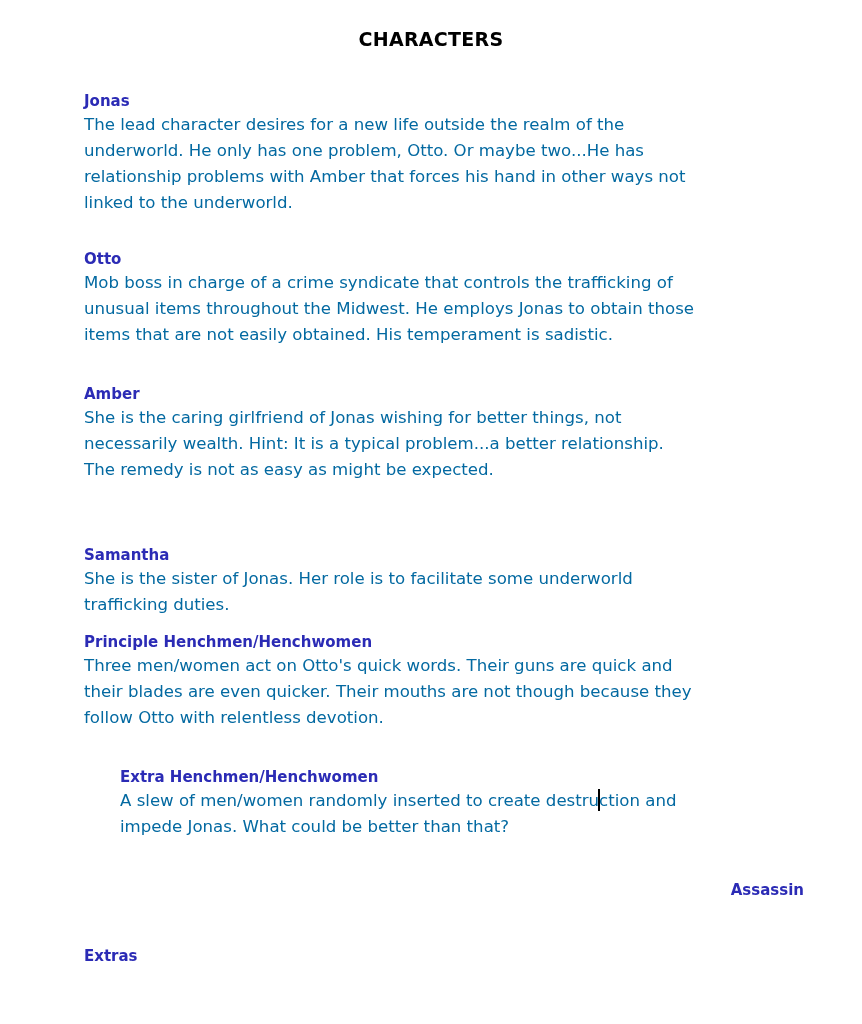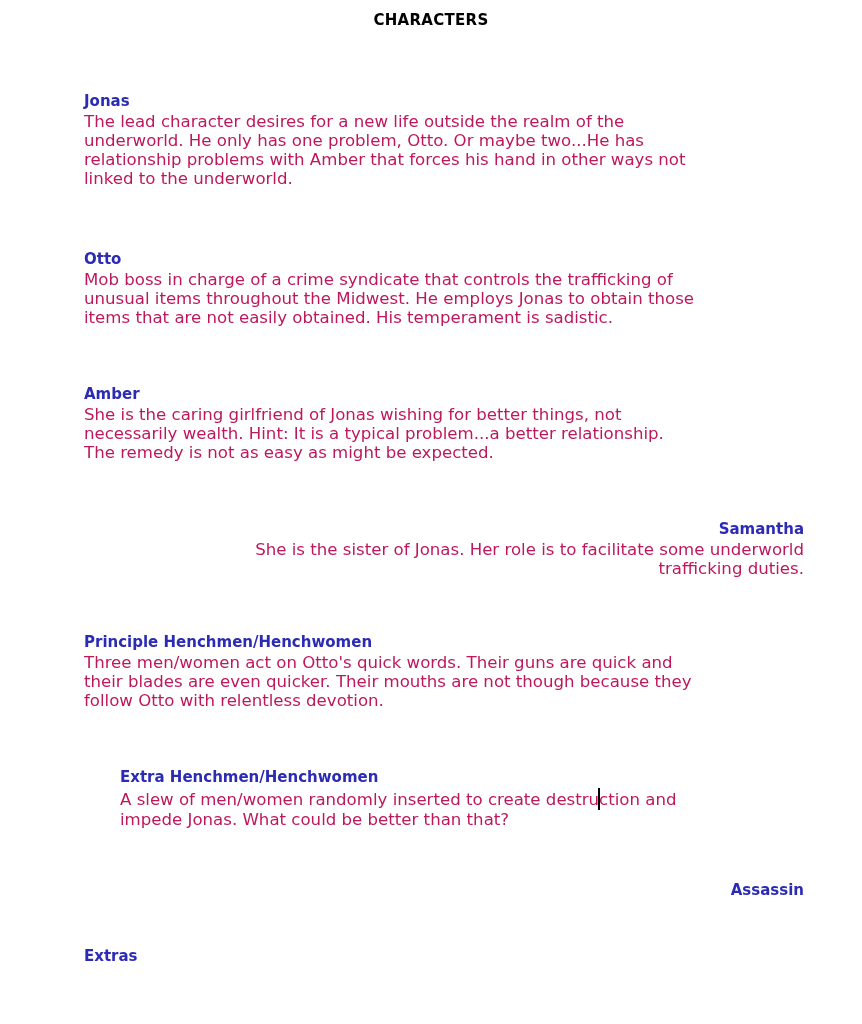--- a/index.html
+++ b/index.html
@@ -1,29 +1,29 @@
 <!DOCTYPE html>
 <html><head>
 <meta charset="utf-8">
 <style>
   html, body { margin: 0; padding: 0; background: #ffffff; }
   body {
     width: 862px; height: 1024px; position: relative; overflow: hidden;
     font-family: "DejaVu Sans", sans-serif; color: #111111;
   }
   .title {
-    position: absolute; top: 11px; left: 0; width: 862px; text-align: center;
-    font-weight: bold; font-size: 15px; letter-spacing: 0.3px; color: #000;
+    position: absolute; top: 28px; left: 0; width: 862px; text-align: center;
+    font-weight: bold; font-size: 19px; letter-spacing: 0.3px; color: #000;
   }
   .section { position: absolute; left: 84px; width: 720px; }
   .heading {
     font-weight: bold; font-size: 15px; color: #2b2bb5; line-height: 22px;
   }
   .desc {
-    font-size: 16.6px; line-height: 19px; color: #be185d; white-space: pre-line;
+    font-size: 16.6px; line-height: 26px; color: #0369a1; white-space: pre-line;
   }
   .caret {
     display: inline-block; width: 1.5px; height: 22px; background: #000;
     vertical-align: -5px; margin: 0 -0.75px;
   }
 </style>
 </head>
 <body>
 
 <div>
@@ -44,21 +44,21 @@
 items that are not easily obtained. His temperament is sadistic.</div>
   </div>
 
   <div class="section" style="top:383px;">
     <div class="heading">Amber</div>
     <div class="desc">She is the caring girlfriend of Jonas wishing for better things, not
 necessarily wealth. Hint: It is a typical problem...a better relationship.
 The remedy is not as easy as might be expected.</div>
   </div>
 
-  <div class="section" style="top:518px;text-align:right;">
+  <div class="section" style="top:544px;">
     <div class="heading">Samantha</div>
     <div class="desc">She is the sister of Jonas. Her role is to facilitate some underworld
 trafficking duties.</div>
   </div>
 
   <div class="section" style="top:631px;">
     <div class="heading">Principle Henchmen/Henchwomen</div>
     <div class="desc">Three men/women act on Otto's quick words. Their guns are quick and
 their blades are even quicker. Their mouths are not though because they
 follow Otto with relentless devotion.</div>

